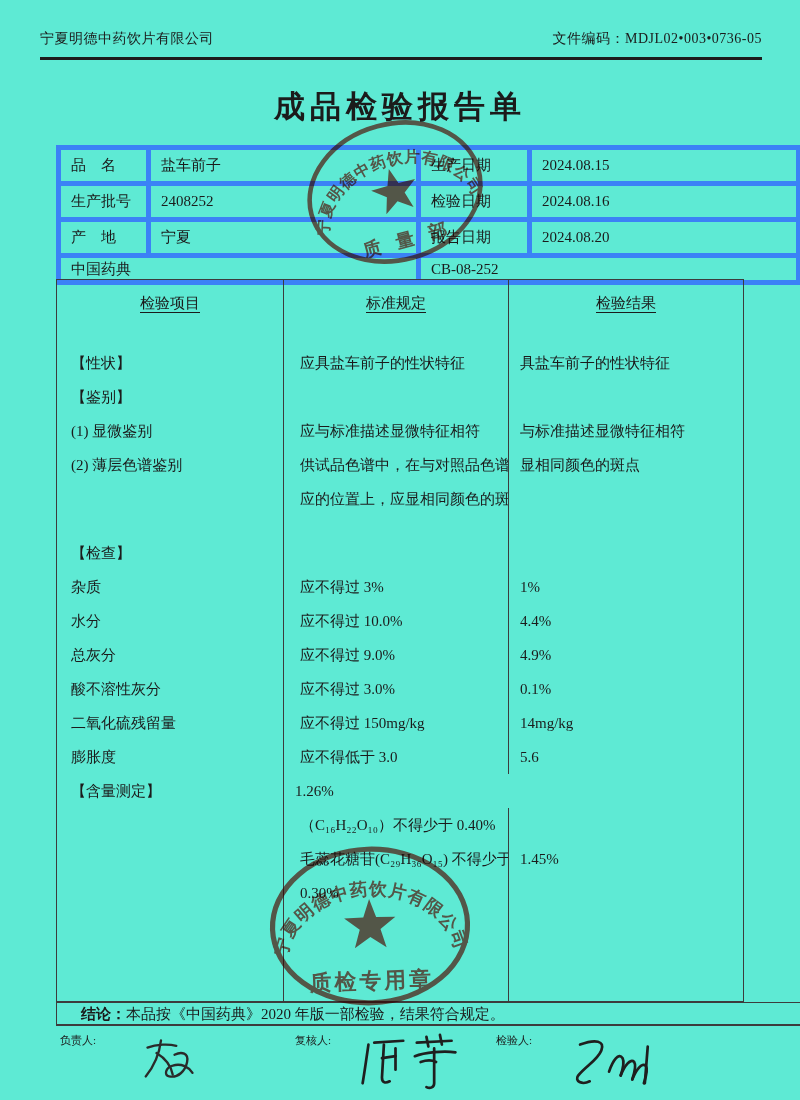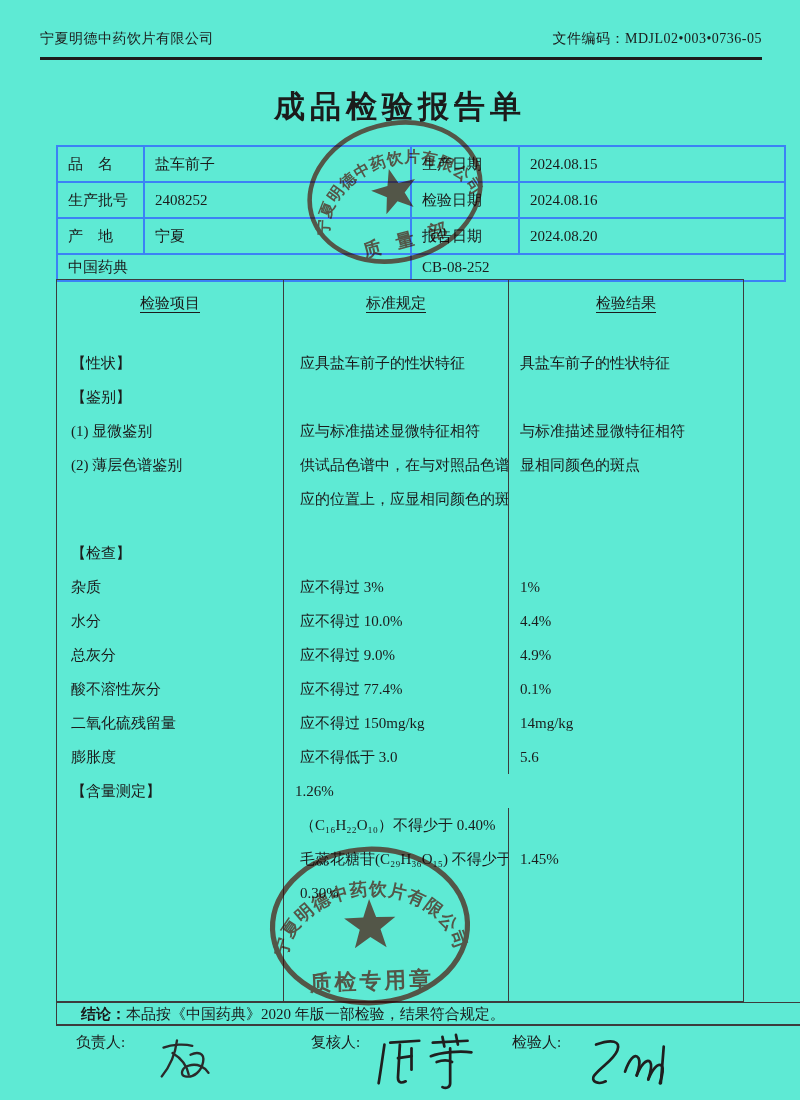--- a/index.html
+++ b/index.html
@@ -19,21 +19,21 @@
   .report-title{
     position:absolute;top:86px;left:0;width:100%;text-align:center;
     font-size:31px;font-weight:bold;letter-spacing:5px;
   }
   
   table.t1{
     position:absolute;top:145px;left:56px;width:688px;
     border-collapse:collapse;table-layout:fixed;font-size:15px;
   }
   table.t1 td{
-    border:2px solid #3b82f6;white-space:pre;overflow:hidden;
+    border:5px solid #3b82f6;white-space:pre;overflow:hidden;
     padding:0 0 0 10px;vertical-align:middle;
   }
   table.t1 tr{height:36px;}
   table.t1 tr.last{height:27px;}
   .w-label{width:75px;}.w-value{width:255px;}.w-dlabel{width:96px;}.w-dvalue{width:254px;}
   
   .t2{
     position:absolute;top:279px;left:56px;width:688px;height:723px;
     border:1px solid #3c3c3c;box-sizing:border-box;
     display:flex;flex-direction:column;font-size:15px;
@@ -52,21 +52,21 @@
   .t2-line .c3{padding-left:11px;}
   .t2-fill{flex:1 1 auto;}
   
   .conclusion{
     position:absolute;top:1002px;left:56px;width:784px;height:24px;
     box-sizing:border-box;border:1px solid #3c3c3c;border-bottom-width:2px;
     font-size:15px;line-height:22px;padding-left:24px;white-space:pre;
   }
   .conclusion .lab{font-weight:bold;}
   
-  .signs{position:absolute;top:1033px;left:72px;width:688px;height:60px;font-size:15px;}
+  .signs{position:absolute;top:1033px;left:56px;width:688px;height:60px;font-size:11px;}
   .sig-label{position:absolute;top:0;white-space:pre;}
   .sig{position:absolute;}
   .sig svg{display:block;}
   
   .stamp{position:absolute;mix-blend-mode:multiply;opacity:.82;}
   .stamp svg{display:block;width:100%;height:100%;}
 </style>
 </head>
 <body>
 
@@ -173,21 +173,21 @@
     </div>
 
     <div class="t2-row t2-line">
       <div class="c c1">总灰分</div>
       <div class="c c2">应不得过 9.0%</div>
       <div class="c c3">4.9%</div>
     </div>
 
     <div class="t2-row t2-line">
       <div class="c c1">酸不溶性灰分</div>
-      <div class="c c2">应不得过 77.4%</div>
+      <div class="c c2">应不得过 3.0%</div>
       <div class="c c3">0.1%</div>
     </div>
 
     <div class="t2-row t2-line">
       <div class="c c1">二氧化硫残留量</div>
       <div class="c c2">应不得过 150mg/kg</div>
       <div class="c c3">14mg/kg</div>
     </div>
 
     <div class="t2-row t2-line">

